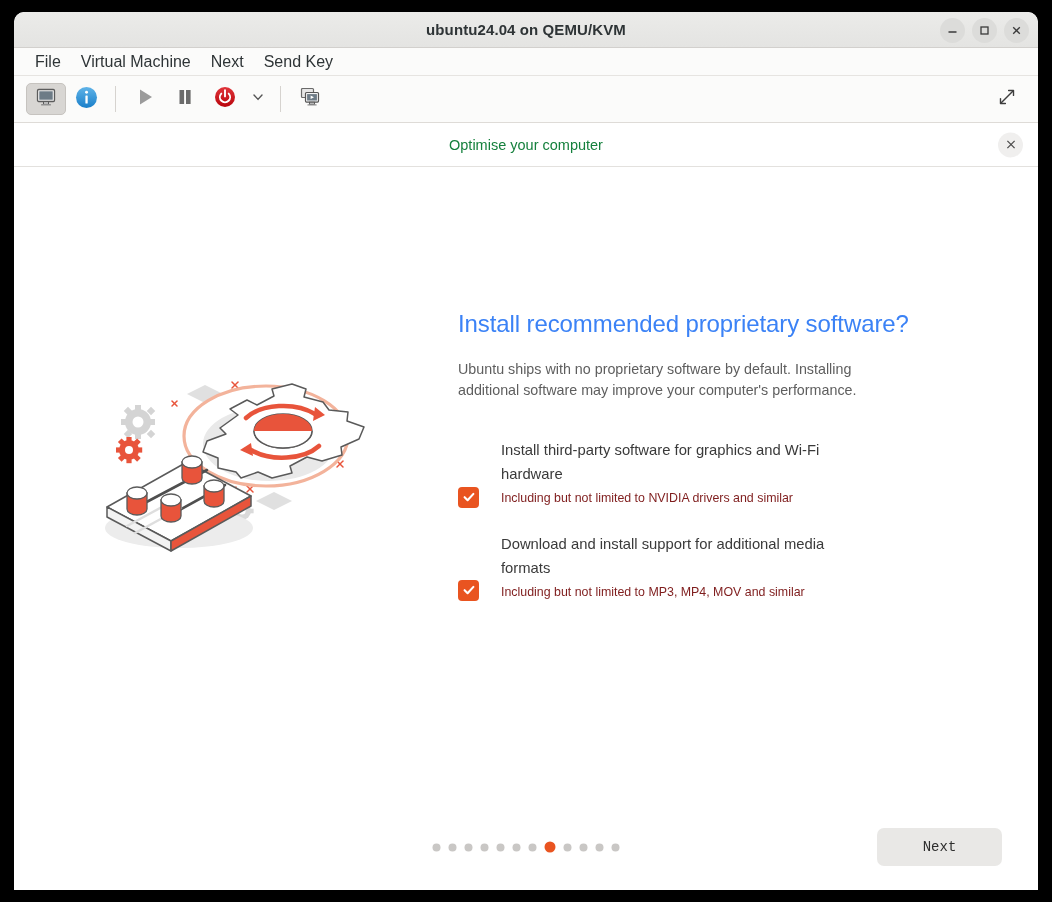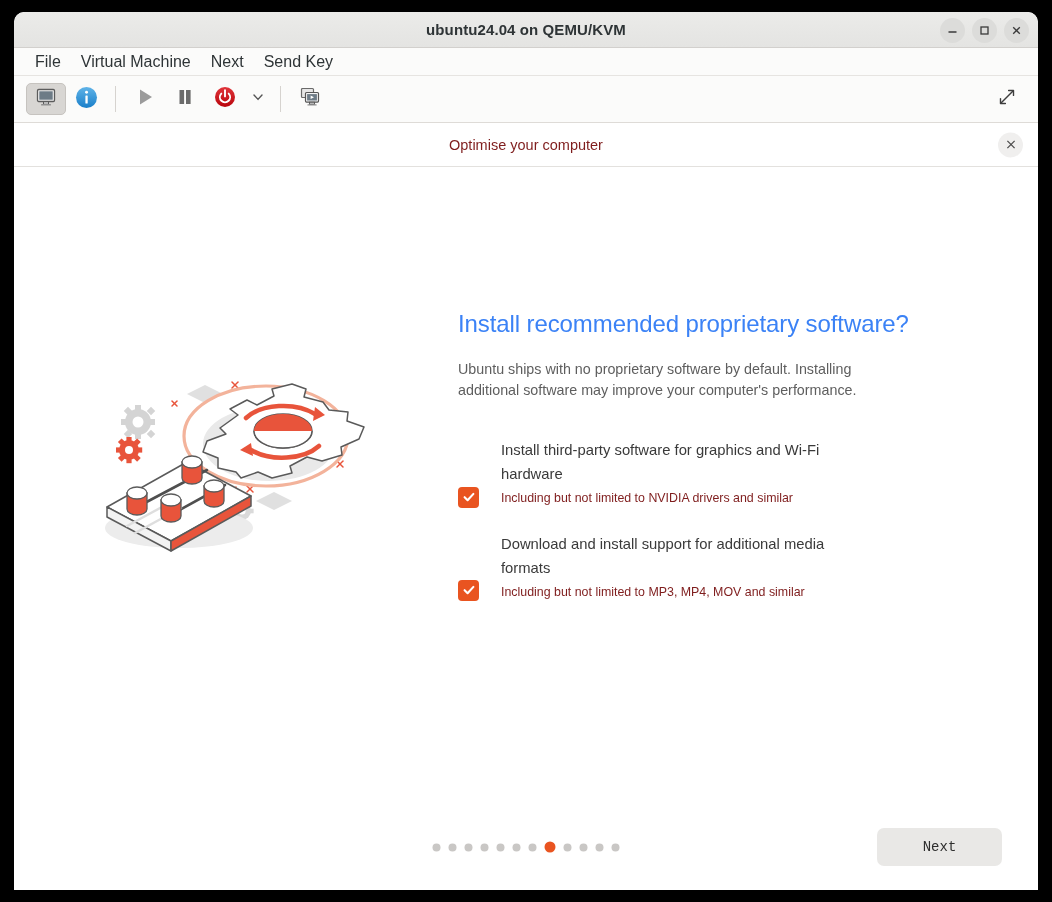--- a/index.html
+++ b/index.html
@@ -151,21 +151,21 @@
     min-height: 44px;
     background: #ffffff;
     border-bottom: 1px solid #e3e1de;
     display: flex;
     align-items: center;
     justify-content: center;
     position: relative;
   }
   .inst-header-title {
     font-size: 14.5px;
-    color: #7f1d1d;
+    color: #15803d;
   }
   .inst-close {
     position: absolute;
     right: 15px;
     top: 50%;
     transform: translateY(-50%);
     width: 25px;
     height: 25px;
     border-radius: 50%;
     background: #f0efee;

